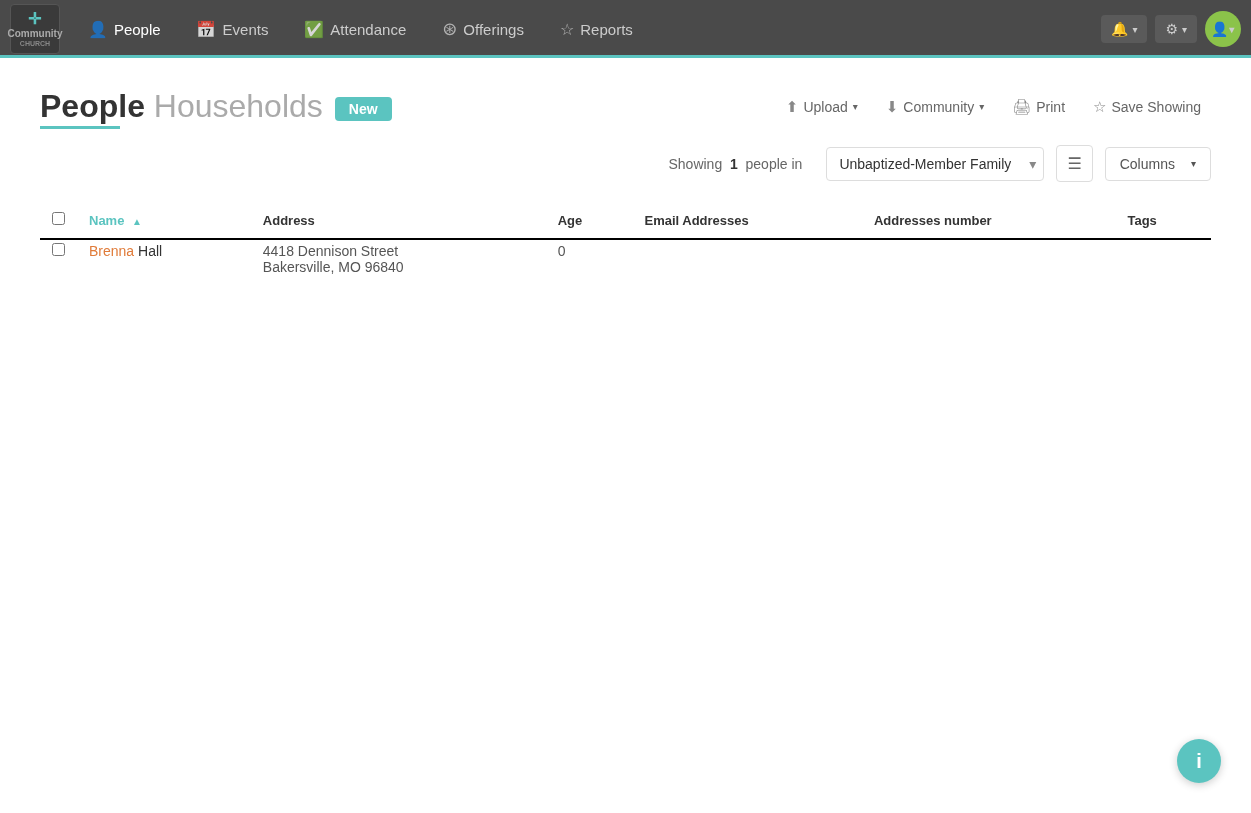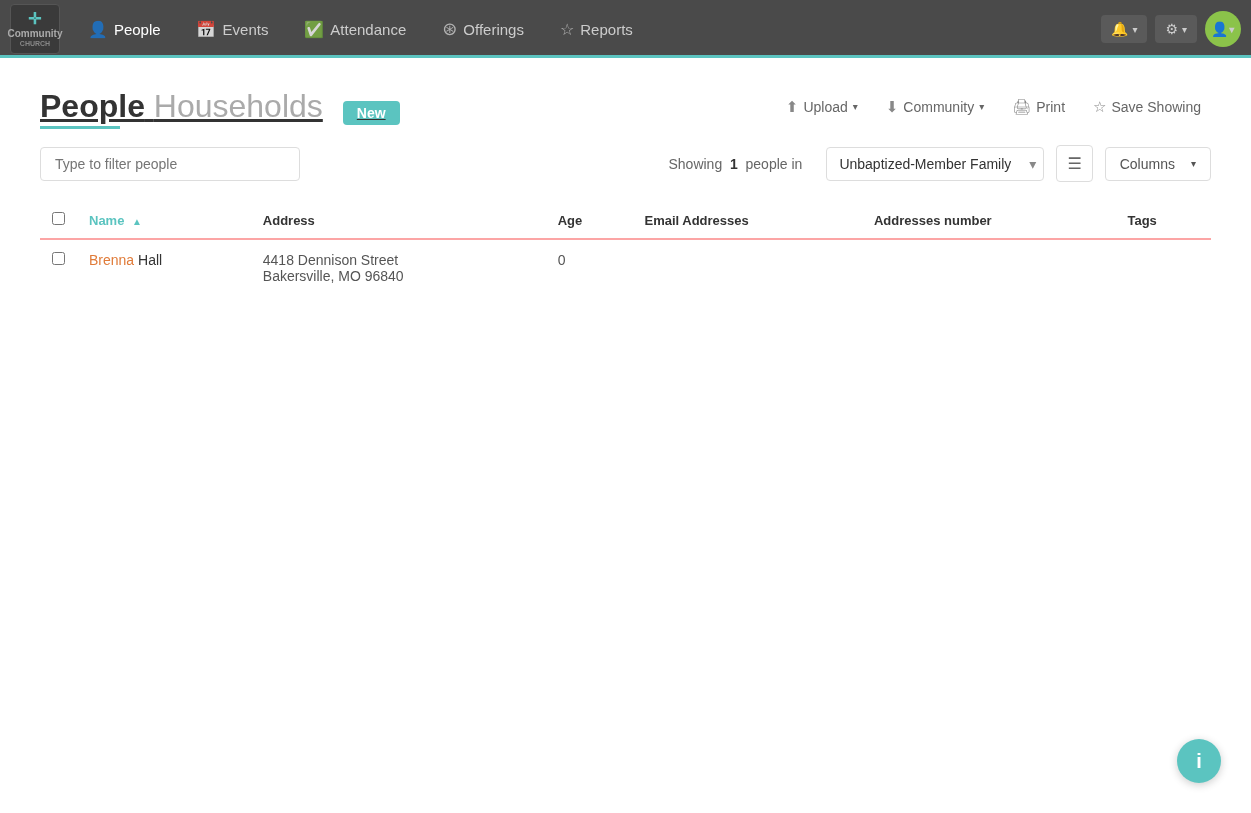--- a/index.html
+++ b/index.html
@@ -81,21 +81,21 @@
     }
 
     
     .main { background: white; min-height: calc(813px - 58px); padding: 30px 40px; }
 
     
     .page-header {
       display: flex; align-items: center; justify-content: space-between;
       margin-bottom: 20px;
     }
-    .page-title-area { display: flex; align-items: flex-end; gap: 20px; text-decoration: underline; }
+    .page-title-area { display: flex; align-items: center; gap: 12px; }
     .page-title {
       font-size: 32px;
       font-weight: 700;
       position: relative;
     }
     .page-title .bold-part { color: #333; }
     .page-title .light-part { color: #aaa; font-weight: 300; }
     .page-title::after {
       content: '';
       position: absolute;
@@ -177,34 +177,34 @@
       padding: 8px 14px;
       cursor: pointer;
       color: #555;
       font-size: 14px;
       display: flex; align-items: center; gap: 16px;
     }
 
     
     .people-table { width: 100%; border-collapse: collapse; margin-top: 10px; }
     .people-table thead tr {
-      border-bottom: 2px solid #fca5a5;
+      border-bottom: 2px solid #000000;
     }
     .people-table th {
       text-align: left;
       padding: 10px 12px;
       font-weight: 600;
       font-size: 13px;
       color: #333;
       white-space: nowrap;
     }
     .people-table th.name-col { color: #5bc4c0; }
     .people-table th .sort-arrow { color: #5bc4c0; font-size: 10px; margin-left: 4px; }
     .people-table td {
-      padding: 12px 12px;
+      padding: 3px 12px;
       font-size: 14px;
       color: #555;
       vertical-align: top;
     }
     .person-name-link { color: #e07b39; text-decoration: none; }
     .person-name-link .first { color: #e07b39; }
     .person-name-link .last { color: #333; }
     .checkbox-cell { width: 30px; }
     .row-checkbox { cursor: pointer; }
     .header-checkbox { cursor: pointer; }
@@ -300,21 +300,20 @@
         <span>Print</span>
       </button>
       <button class="action-btn">
         <span class="btn-icon">☆</span>
         <span>Save Showing</span>
       </button>
     </div>
   </div>
 
   <div class="filter-row">
-    <input class="filter-input" type="text" placeholder="Type to filter people" style="">
     <span class="showing-text">
       <span>Showing</span>
       &nbsp;<strong>1</strong>&nbsp;
       <span>people in</span>
     </span>
     <div class="group-select-wrapper">
       <select class="group-select">
         <option>Unbaptized-Member Family</option>
         <option>All People</option>
         <option>Members</option>

